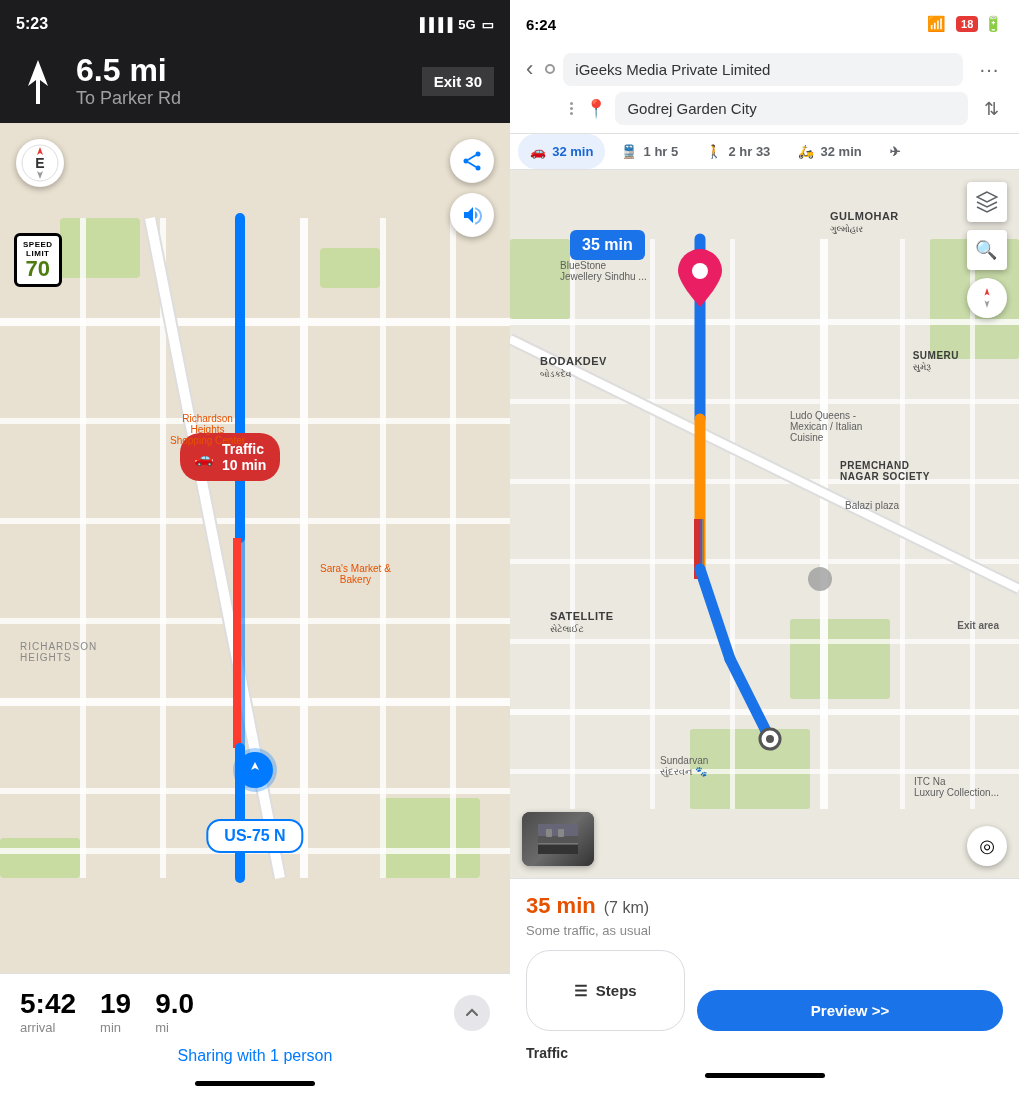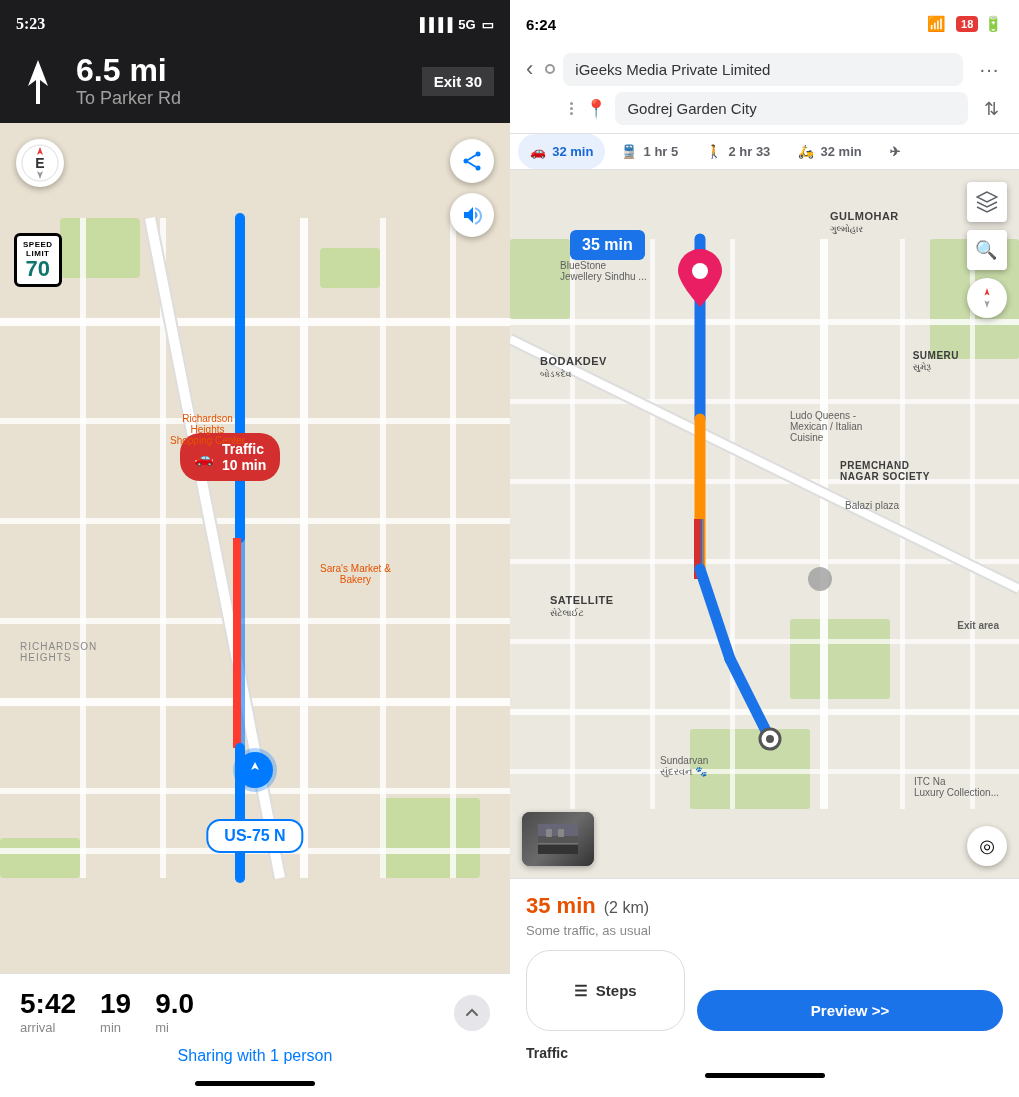--- a/index.html
+++ b/index.html
@@ -28,21 +28,21 @@
       color: #fff;
       display: flex;
       justify-content: space-between;
       align-items: center;
       padding: 8px 16px 4px;
       font-size: 15px;
       font-weight: 600;
       height: 44px;
     }
 
-    .status-bar-left .time { font-size: 16px; font-weight: 700; font-family: Liberation Serif, serif; }
+    .status-bar-left .time { font-size: 16px; font-weight: 700; }
     .status-bar-left .right-icons { display: flex; align-items: center; gap: 6px; font-size: 13px; }
 
     .nav-header {
       background: #1c1c1e;
       padding: 10px 16px 14px;
       display: flex;
       align-items: center;
       gap: 16px;
       color: #fff;
     }
@@ -135,21 +135,21 @@
     .speed-limit-top {
       font-size: 8px;
       font-weight: 700;
       color: #000;
       letter-spacing: 0.5px;
     }
 
     .speed-limit-num {
       font-size: 22px;
       font-weight: 900;
-      color: #0f766e;
+      color: #4d7c0f;
       line-height: 1;
     }
 
     .share-btn-left {
       position: absolute;
       top: 16px;
       right: 16px;
       width: 44px;
       height: 44px;
       border-radius: 50%;
@@ -912,21 +912,21 @@
       <path d="M190 10 C178 10 168 20 168 32 C168 44 190 68 190 68 C190 68 212 44 212 32 C212 20 202 10 190 10Z" fill="#e91e63"></path>
       <circle cx="190" cy="32" r="8" fill="#fff"></circle>
 
       <circle cx="310" cy="340" r="12" fill="#9e9e9e" opacity="0.8"></circle>
     </svg>
 
     <div class="time-bubble-right">35 min</div>
 
     <div class="map-label-bold" style="top:40px; left:320px;">GULMOHAR<br><span style="font-size:9px;font-weight:500;text-transform:none;letter-spacing:0;">ગુલ્મોહાર</span></div>
     <div class="map-label-bold" style="top:185px; left:30px;">BODAKDEV<br><span style="font-size:9px;font-weight:500;text-transform:none;letter-spacing:0;">બોડકદેવ</span></div>
-    <div class="map-label-bold" style="top:424px; left:40px;">SATELLITE<br><span style="font-size:9px;font-weight:500;text-transform:none;letter-spacing:0;">સેટેલાઈટ</span></div>
+    <div class="map-label-bold" style="top:440px; left:40px;">SATELLITE<br><span style="font-size:9px;font-weight:500;text-transform:none;letter-spacing:0;">સેટેલાઈટ</span></div>
     <div class="map-label-bold" style="top:290px; left:330px; font-size:10px;">PREMCHAND<br>NAGAR SOCIETY</div>
     <div class="map-label-bold" style="top:180px; right:60px; font-size:10px;">SUMERU<br><span style="font-size:9px;font-weight:400;text-transform:none;letter-spacing:0;">સુમેરૂ</span></div>
 
     <div class="map-label" style="top:90px; left:50px;">BlueStone<br>Jewellery Sindhu ...</div>
     <div class="map-label" style="top:240px; left:280px;">Ludo Queens -<br>Mexican / Italian<br>Cuisine</div>
     <div class="map-label" style="top:330px; right:120px;">Balazi plaza</div>
     <div class="map-label" style="top:450px; right:20px; font-weight:600;">Exit area</div>
     <div class="map-label" style="bottom:100px; left:150px;">Sundarvan<br>સુંદરવન 🐾</div>
     <div class="map-label" style="bottom:80px; right:20px;">ITC Na<br>Luxury Collection...</div>
 
@@ -961,21 +961,21 @@
           <rect x="20" y="5" width="6" height="8" fill="#888" rx="1"></rect>
           <line x1="0" y1="20" x2="40" y2="20" stroke="#fff" stroke-width="1" opacity="0.4"></line>
         </svg>
       </div>
     </div>
   </div>
 
   <div class="bottom-info-right">
     <div class="route-summary">
       <span class="route-time">35 min</span>
-      <span class="route-dist">(2 km)</span>
+      <span class="route-dist">(7 km)</span>
     </div>
     <div class="route-note">Some traffic, as usual</div>
     <div class="action-btns">
       <div class="steps-btn">
         <span>☰</span>
         <span>Steps</span>
       </div>
       <div class="preview-btn">
         <span>Preview &gt;&gt;</span>
       </div>

